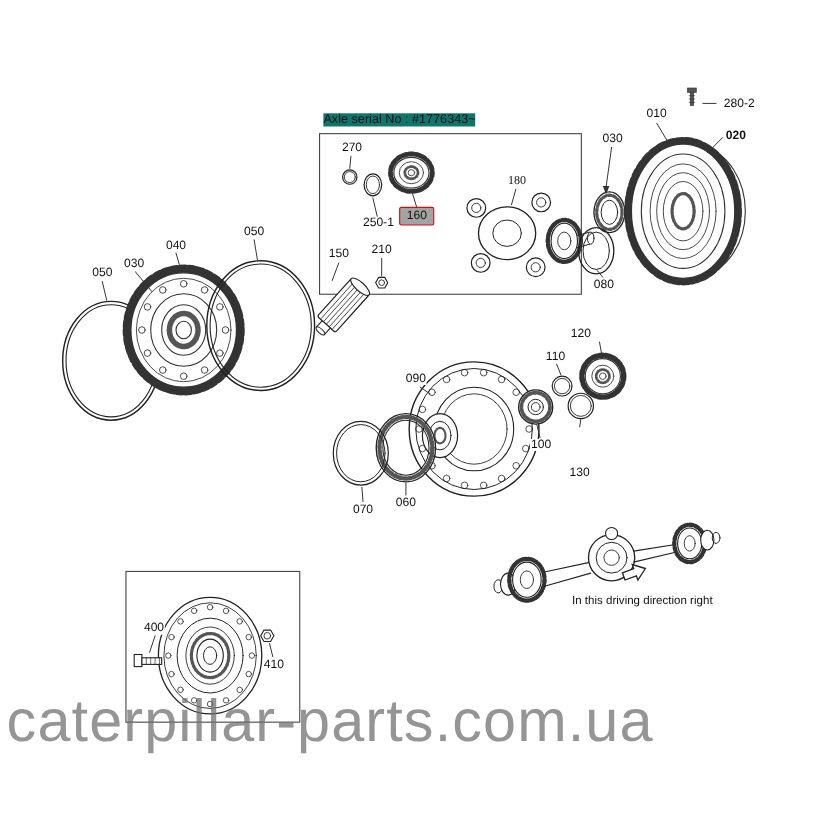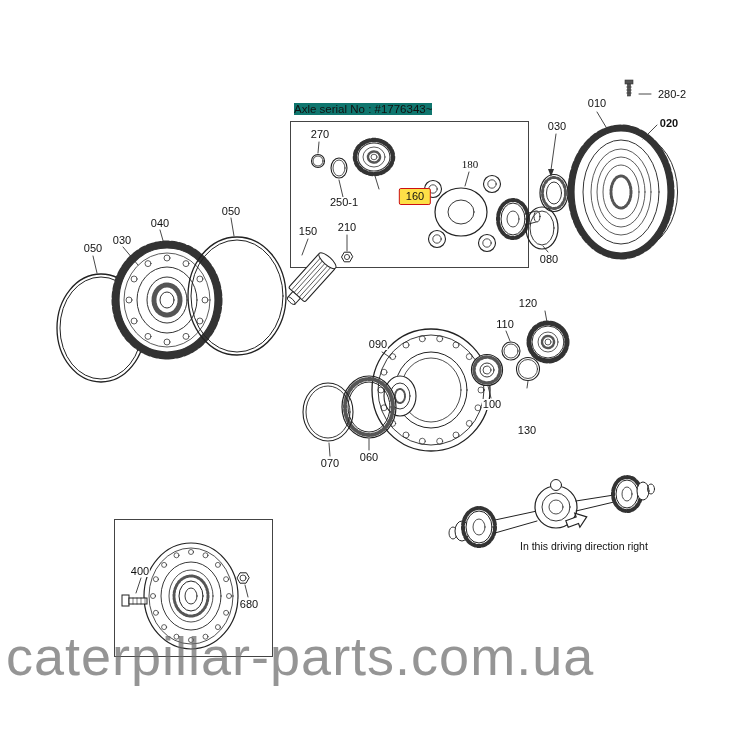--- a/index.html
+++ b/index.html
@@ -7,21 +7,21 @@
     position:relative;width:741px;height:750px;background:#ffffff;
     font-family:"Liberation Sans", sans-serif;overflow:hidden;
   }
   .stage svg{position:absolute;left:0;top:0;}
   .plabel{
     position:absolute;transform:translateX(-50%);
     font-size:11px;color:#111;white-space:nowrap;line-height:1;
     background:#fff;padding:0 1px;
   }
   .plabel.boxed{
-    border:1.6px solid #cc1111;padding:2px 6px;border-radius:2px;background:#fde047;margin-left:36px;
+    border:1.6px solid #cc1111;padding:2px 6px;border-radius:2px;background:#a3a3a3;
   }
   .note{position:absolute;font-size:11.5px;color:#111;white-space:nowrap;background:#0f766e;}
   .direction{position:absolute;font-size:10.5px;color:#111;white-space:nowrap;}
   .watermark{
     position:absolute;left:6px;top:629px;font-size:54px;line-height:1;
     color:rgba(108,108,108,0.72);letter-spacing:1px;white-space:nowrap;
     pointer-events:none;
   }
 </style>
 </head>
@@ -331,17 +331,17 @@
 <div class="plabel" style="left:347px;top:222px;">210</div>
 <div class="plabel" style="left:549px;top:254px;">080</div>
 <div class="plabel" style="left:528px;top:298px;">120</div>
 <div class="plabel" style="left:505px;top:319px;">110</div>
 <div class="plabel" style="left:378px;top:339px;">090</div>
 <div class="plabel" style="left:527px;top:389px;margin-top:36px;">130</div>
 <div class="plabel" style="left:492px;top:399px;">100</div>
 <div class="plabel" style="left:369px;top:452px;">060</div>
 <div class="plabel" style="left:330px;top:458px;">070</div>
 <div class="plabel" style="left:140px;top:566px;">400</div>
-<div class="plabel" style="left:249px;top:599px;">680</div>
+<div class="plabel" style="left:249px;top:599px;">410</div>
 
 <div class="watermark">caterpillar-parts.com.ua</div>
 
 </div>
 
 </body></html>

